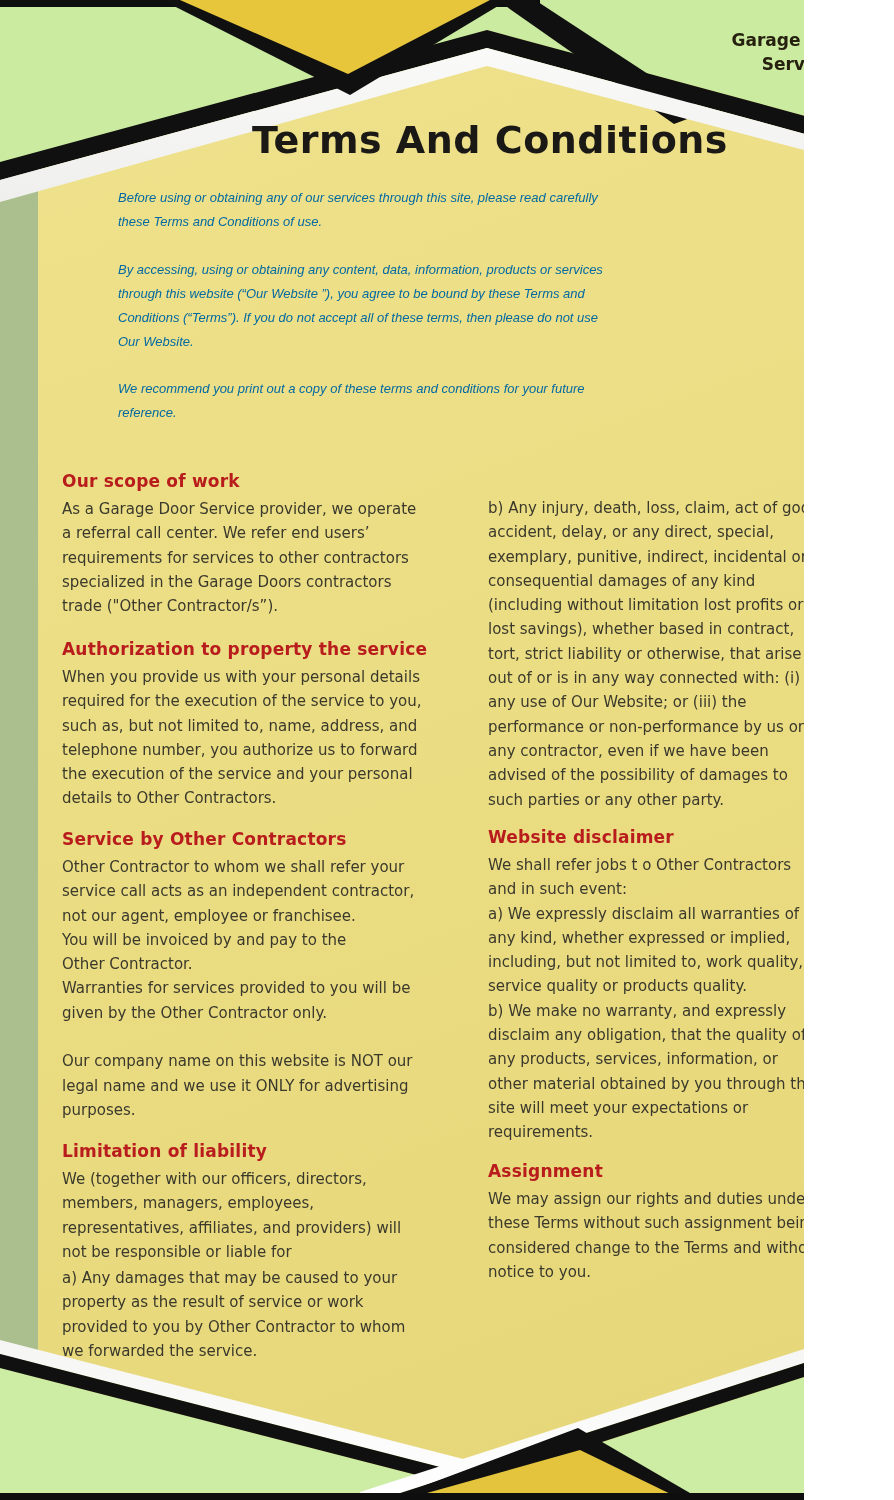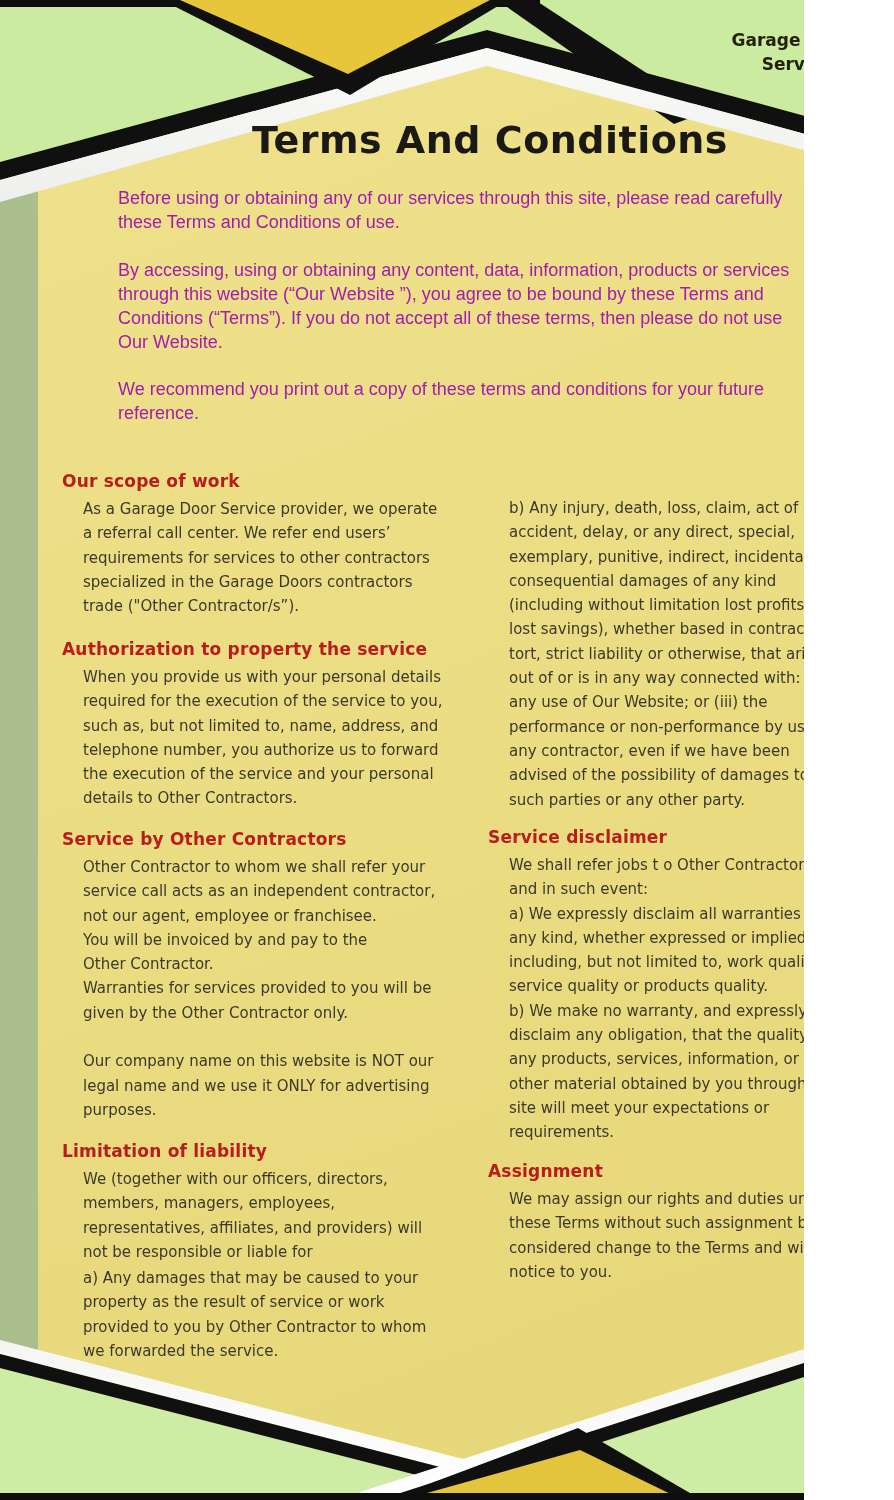--- a/index.html
+++ b/index.html
@@ -1,22 +1,22 @@
 <!DOCTYPE html>
 <html><head>
 <meta charset="utf-8">
 <style>
   html,body{margin:0;padding:0;background:#fff;}
   #page{position:relative;width:804px;height:1500px;overflow:hidden;
         font-family:"DejaVu Sans",sans-serif;background:#cbeba0;}
   .shape{position:absolute;inset:0;pointer-events:none;}
   .txt{position:absolute;white-space:pre;color:#3a392c;
-       font-family:"DejaVu Sans",sans-serif;font-size:15px;line-height:24.3px;margin-left:21px;}
-  .intro{position:absolute;white-space:pre;color:#a21caf;
-       font-family:"Liberation Sans",sans-serif;font-size:18px;line-height:24px;}
+       font-family:"DejaVu Sans",sans-serif;font-size:15px;line-height:24.3px;}
+  .intro{position:absolute;white-space:pre;color:#0369a1;
+       font-family:"Liberation Sans",sans-serif;font-size:13px;line-height:24px;font-style:italic;}
   .hd{position:absolute;white-space:pre;color:#b91c1c;font-weight:bold;
        font-family:"DejaVu Sans",sans-serif;font-size:17px;line-height:21px;letter-spacing:.2px;}
   
   .bg-yellow{left:38px;top:0;width:818px;height:1500px;position:absolute;
        background:linear-gradient(160deg,#efe28d 0%,#ebdd83 45%,#e6d679 100%);}
   .strip{position:absolute;top:0;width:38px;height:1500px;background:#aabe8e;}
   .strip.l{left:0;} .strip.r{left:856px;}
   .green-top{background:#cbeba0;clip-path:polygon(0 0,894px 0,894px 140px,487px 30px,0 172px);}
   .green-bottom{background:#cdeca4;clip-path:polygon(0 1368px,463px 1487px,894px 1348px,894px 1500px,0 1500px);}
   .bar-top{position:absolute;left:0;top:0;width:540px;height:7px;background:#0e0e0e;}
@@ -130,21 +130,21 @@
 (including without limitation lost profits or
 lost savings), whether based in contract,
 tort, strict liability or otherwise, that arise
 out of or is in any way connected with: (i)
 any use of Our Website; or (iii) the
 performance or non-performance by us or
 any contractor, even if we have been
 advised of the possibility of damages to
 such parties or any other party.</div>
 
-  <div class="hd" style="left:488px;top:827px">Service disclaimer</div>
+  <div class="hd" style="left:488px;top:827px">Website disclaimer</div>
   <div class="txt" style="left:488px;top:853px">We shall refer jobs t o Other Contractors
 and in such event:
 a) We expressly disclaim all warranties of
 any kind, whether expressed or implied,
 including, but not limited to, work quality,
 service quality or products quality.
 b) We make no warranty, and expressly
 disclaim any obligation, that the quality of
 any products, services, information, or
 other material obtained by you through the

